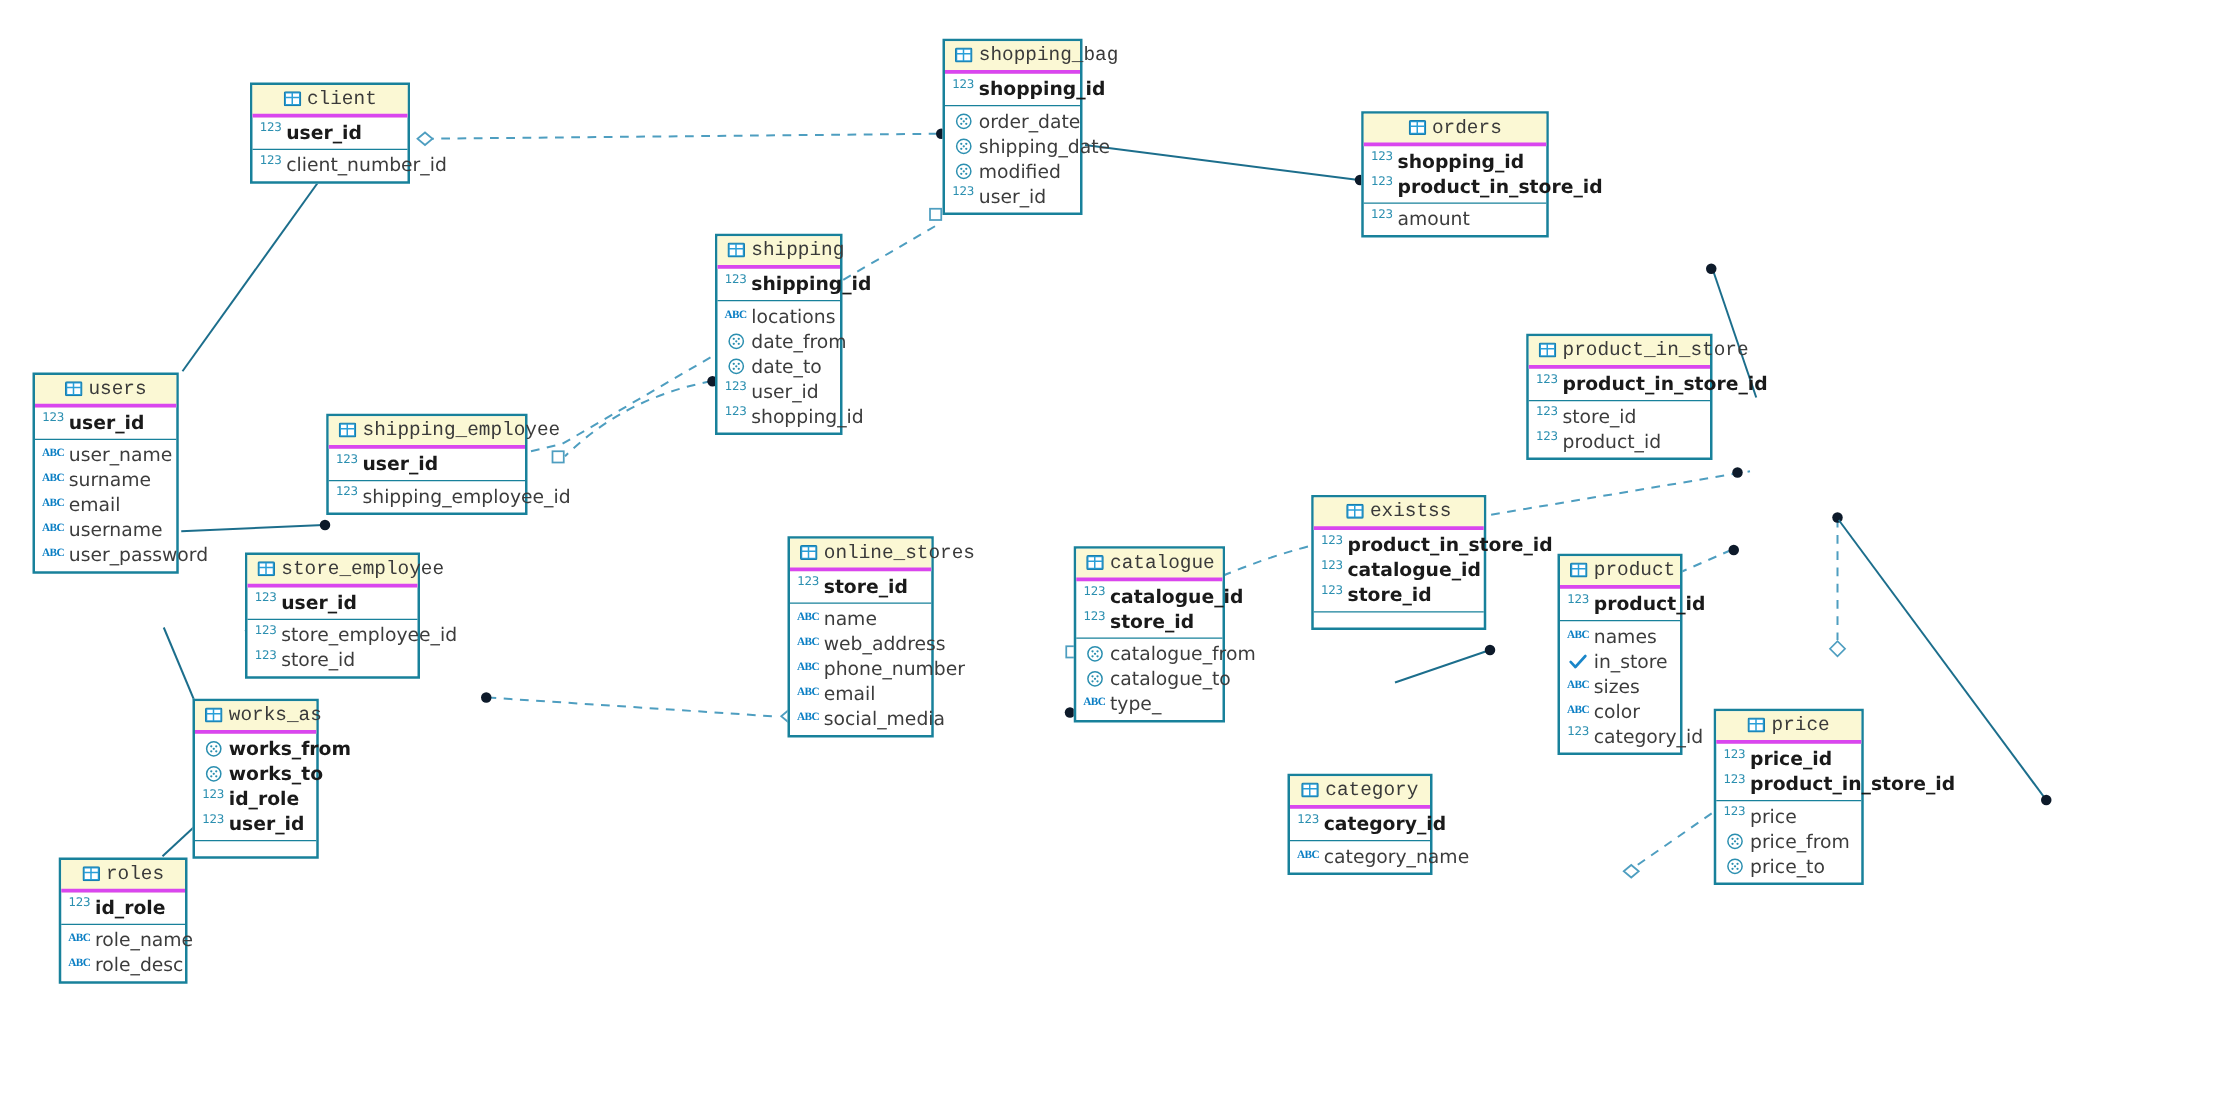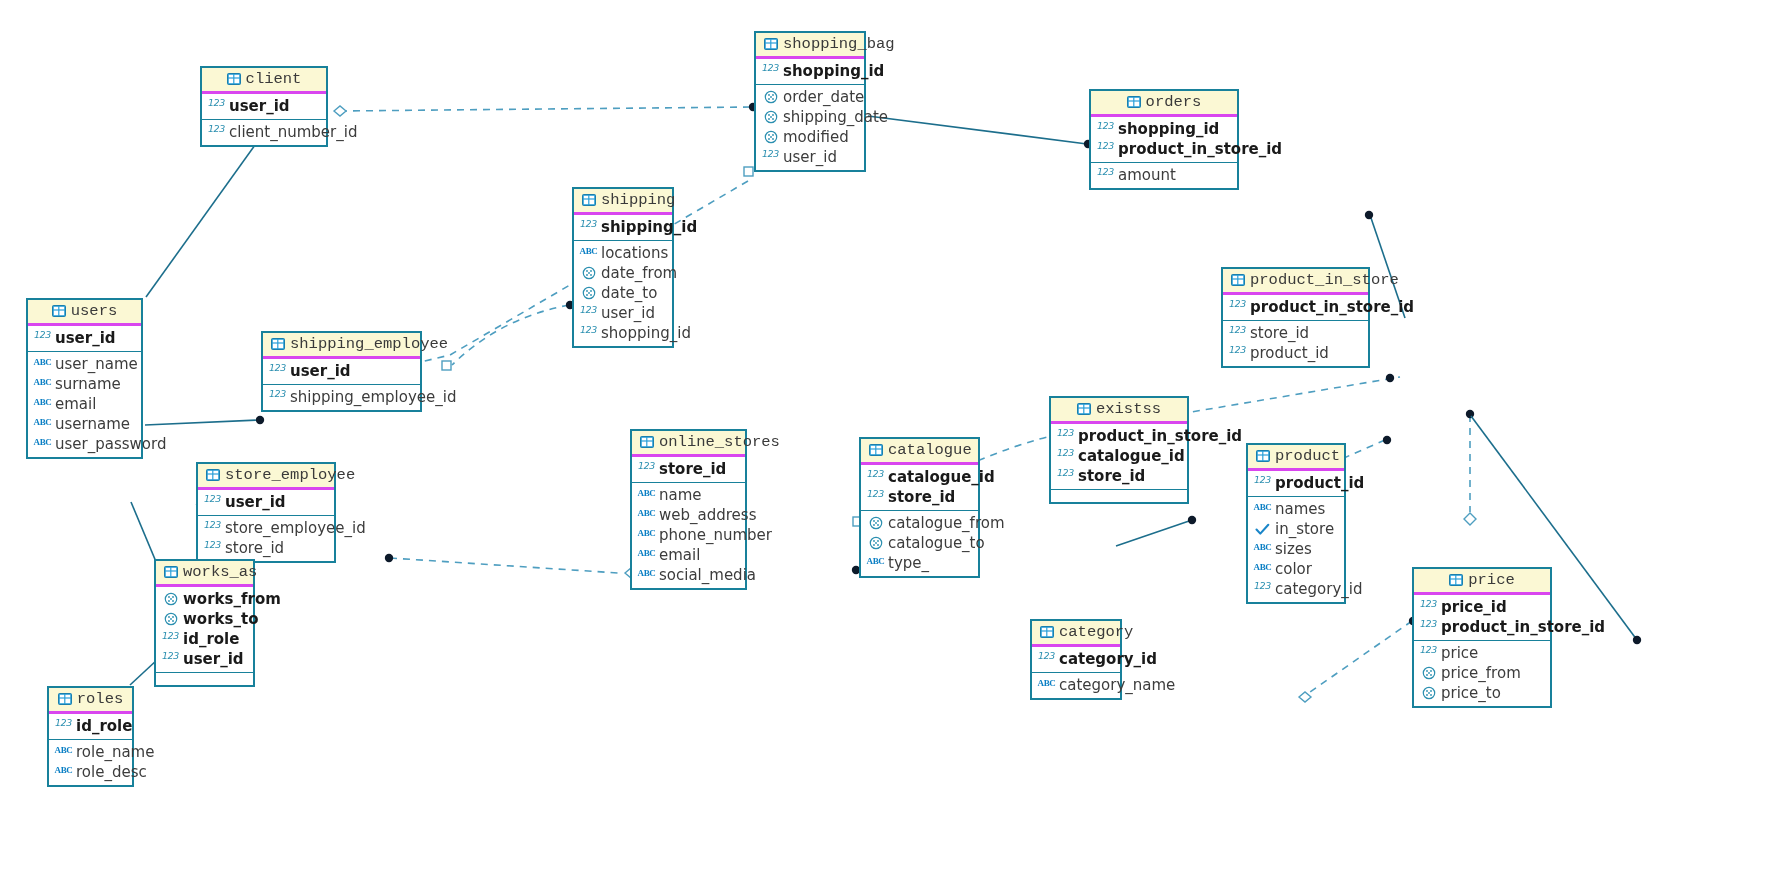--- a/index.html
+++ b/index.html
@@ -77,21 +77,20 @@
     align-items: center;
     margin-right: 3px;
   }
   .ic-num {
     font-size: 9.5px;
     color: #2b8fb0;
     font-weight: normal;
     letter-spacing: -0.3px;
     position: relative;
     top: -3px;
-    font-style: italic;
   }
   .ic-abc {
     font-size: 9px;
     color: #0b7fc4;
     font-weight: bold;
     letter-spacing: -0.4px;
     position: relative;
     top: -2px;
     font-family: Liberation Serif, serif;
   }
@@ -667,21 +666,21 @@
           <span>color</span>
         </div>
         <div class="attr">
           <span class="ic">
             <span class="ic-num">123</span>
           </span>
           <span>category_id</span>
         </div>
       </div>
     </div>
-    <div class="entity" style="left: 196px; top: 442px; width: 140px; margin-top: 20px;">
+    <div class="entity" style="left: 196px; top: 442px; width: 140px;">
       <div class="entity-header"><span class="tbl-icon"><svg class="ic-svg" width="14" height="12" viewBox="0 0 14 12">
             <rect x="0.5" y="0.5" width="13" height="11" rx="1" fill="#2a9fd8" stroke="#1a7fae"></rect>
             <rect x="1.8" y="1.8" width="4.4" height="2.6" fill="#ffffff"></rect>
             <rect x="7.4" y="1.8" width="4.8" height="2.6" fill="#ffffff"></rect>
             <rect x="1.8" y="5.6" width="4.4" height="4.6" fill="#ffffff"></rect>
             <rect x="7.4" y="5.6" width="4.8" height="4.6" fill="#ffffff"></rect>
           </svg></span><span>store_employee</span></div>
       <div class="attr-group">
         <div class="attr pk">
           <span class="ic">
@@ -748,21 +747,21 @@
         </div>
         <div class="attr pk">
           <span class="ic">
             <span class="ic-num">123</span>
           </span>
           <span>user_id</span>
         </div>
       </div>
       <div class="attr-group" style="min-height: 7px;"></div>
     </div>
-    <div class="entity" style="left: 1412px; top: 567px; width: 140px;">
+    <div class="entity" style="left: 1371px; top: 567px; width: 120px;">
       <div class="entity-header"><span class="tbl-icon"><svg class="ic-svg" width="14" height="12" viewBox="0 0 14 12">
             <rect x="0.5" y="0.5" width="13" height="11" rx="1" fill="#2a9fd8" stroke="#1a7fae"></rect>
             <rect x="1.8" y="1.8" width="4.4" height="2.6" fill="#ffffff"></rect>
             <rect x="7.4" y="1.8" width="4.8" height="2.6" fill="#ffffff"></rect>
             <rect x="1.8" y="5.6" width="4.4" height="4.6" fill="#ffffff"></rect>
             <rect x="7.4" y="5.6" width="4.8" height="4.6" fill="#ffffff"></rect>
           </svg></span><span>price</span></div>
       <div class="attr-group">
         <div class="attr pk">
           <span class="ic">
@@ -805,21 +804,21 @@
               <circle cx="9" cy="5" r="0.9" fill="#2b8fb0"></circle>
               <circle cx="5" cy="9" r="0.9" fill="#2b8fb0"></circle>
               <circle cx="9" cy="9" r="0.9" fill="#2b8fb0"></circle>
               <circle cx="7" cy="7" r="0.9" fill="#2b8fb0"></circle>
             </svg>
           </span>
           <span>price_to</span>
         </div>
       </div>
     </div>
-    <div class="entity" style="left: 1030px; top: 619px; width: 92px;">
+    <div class="entity" style="left: 1030px; top: 619px; width: 116px;">
       <div class="entity-header"><span class="tbl-icon"><svg class="ic-svg" width="14" height="12" viewBox="0 0 14 12">
             <rect x="0.5" y="0.5" width="13" height="11" rx="1" fill="#2a9fd8" stroke="#1a7fae"></rect>
             <rect x="1.8" y="1.8" width="4.4" height="2.6" fill="#ffffff"></rect>
             <rect x="7.4" y="1.8" width="4.8" height="2.6" fill="#ffffff"></rect>
             <rect x="1.8" y="5.6" width="4.4" height="4.6" fill="#ffffff"></rect>
             <rect x="7.4" y="5.6" width="4.8" height="4.6" fill="#ffffff"></rect>
           </svg></span><span>category</span></div>
       <div class="attr-group">
         <div class="attr pk">
           <span class="ic">
@@ -830,21 +829,21 @@
       </div>
       <div class="attr-group">
         <div class="attr">
           <span class="ic">
             <span class="ic-abc">ABC</span>
           </span>
           <span>category_name</span>
         </div>
       </div>
     </div>
-    <div class="entity" style="left: 47px; top: 686px; width: 87px;">
+    <div class="entity" style="left: 47px; top: 686px; width: 103px;">
       <div class="entity-header"><span class="tbl-icon"><svg class="ic-svg" width="14" height="12" viewBox="0 0 14 12">
             <rect x="0.5" y="0.5" width="13" height="11" rx="1" fill="#2a9fd8" stroke="#1a7fae"></rect>
             <rect x="1.8" y="1.8" width="4.4" height="2.6" fill="#ffffff"></rect>
             <rect x="7.4" y="1.8" width="4.8" height="2.6" fill="#ffffff"></rect>
             <rect x="1.8" y="5.6" width="4.4" height="4.6" fill="#ffffff"></rect>
             <rect x="7.4" y="5.6" width="4.8" height="4.6" fill="#ffffff"></rect>
           </svg></span><span>roles</span></div>
       <div class="attr-group">
         <div class="attr pk">
           <span class="ic">

